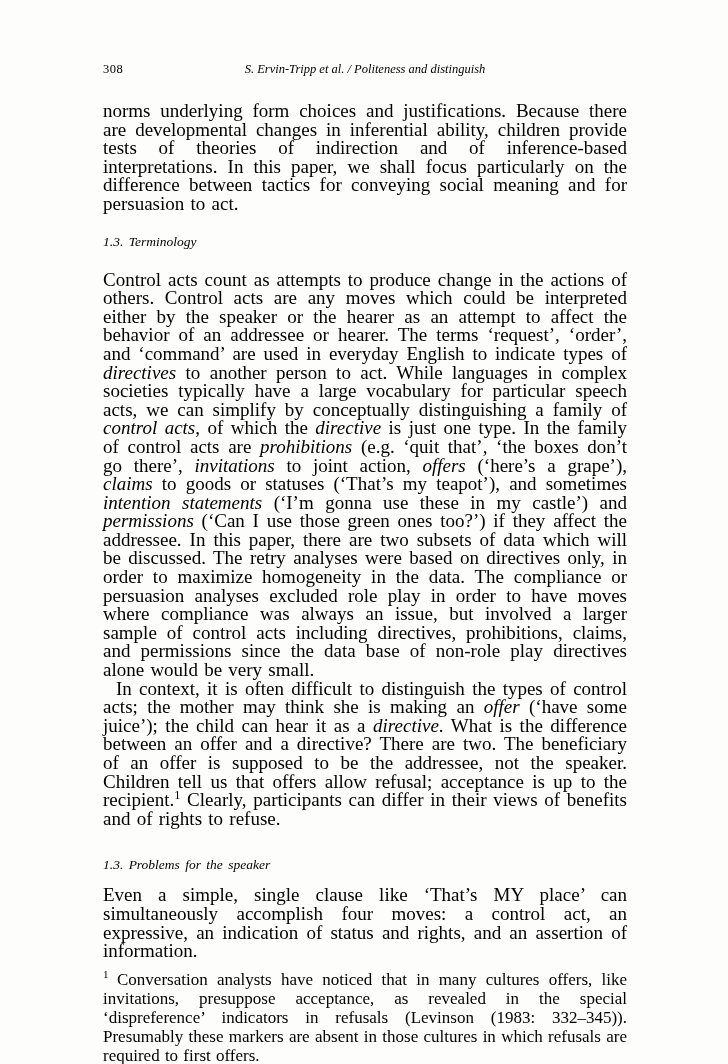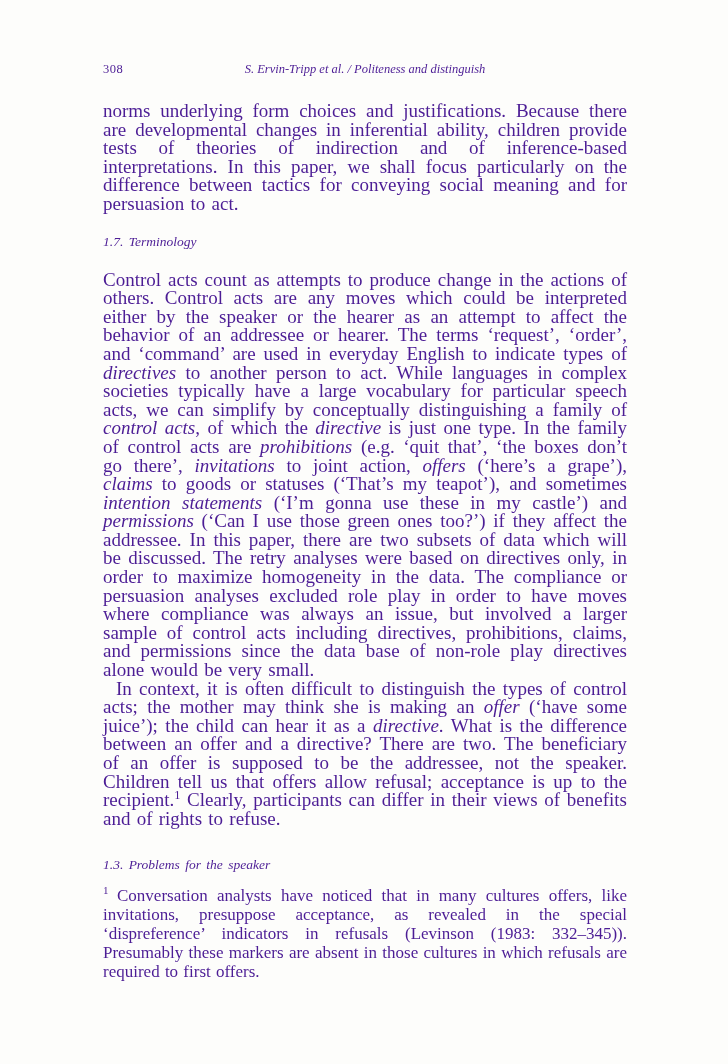--- a/index.html
+++ b/index.html
@@ -6,21 +6,21 @@
     margin: 0;
     padding: 0;
     background: #ffffff;
   }
   .page {
     position: relative;
     width: 728px;
     height: 1064px;
     background: #fdfdfb;
     font-family: "Liberation Serif", serif;
-    color: #4c1d95;
+    color: #000000;
     overflow: hidden;
   }
   .text-block {
     position: absolute;
     left: 103px;
     top: 60px;
     width: 524px;
   }
   .running-header {
     position: relative;
@@ -95,27 +95,28 @@
 <div class="page">
   <div class="text-block">
 
     <div class="running-header">
       <span class="page-number">308</span>
       <span class="running-head">S. Ervin-Tripp et al. / Politeness and distinguish</span>
     </div>
 
     <p class="intro"><span>norms underlying form choices and justifications. Because there are developmental changes in inferential ability, children provide tests of theories of indirection and of inference-based interpretations. In this paper, we shall focus particularly on the difference between tactics for conveying social meaning and for persuasion to act.</span></p>
 
-    <h2 class="heading-terminology">1.7. Terminology</h2>
+    <h2 class="heading-terminology">1.3. Terminology</h2>
 
     <p class="after-heading"><span>Control acts count as attempts to produce change in the actions of others. Control acts are any moves which could be interpreted either by the speaker or the hearer as an attempt to affect the behavior of an addressee or hearer. The terms ‘request’, ‘order’, and ‘command’ are used in everyday English to indicate types of </span><i>directives</i><span> to another person to act. While languages in complex societies typically have a large vocabulary for particular speech acts, we can simplify by conceptually distinguishing a family of </span><i>control acts</i><span>, of which the </span><i>directive</i><span> is just one type. In the family of control acts are </span><i>prohibitions</i><span> (e.g. ‘quit that’, ‘the boxes don’t go there’, </span><i>invitations</i><span> to joint action, </span><i>offers</i><span> (‘here’s a grape’), </span><i>claims</i><span> to goods or statuses (‘That’s my teapot’), and sometimes </span><i>intention statements</i><span> (‘I’m gonna use these in my castle’) and </span><i>permissions</i><span> (‘Can I use those green ones too?’) if they affect the addressee. In this paper, there are two subsets of data which will be discussed. The retry analyses were based on directives only, in order to maximize homogeneity in the data. The compliance or persuasion analyses excluded role play in order to have moves where compliance was always an issue, but involved a larger sample of control acts including directives, prohibitions, claims, and permissions since the data base of non-role play directives alone would be very small.</span></p>
 
     <p class="indent"><span>In context, it is often difficult to distinguish the types of control acts; the mother may think she is making an </span><i>offer</i><span> (‘have some juice’); the child can hear it as a </span><i>directive</i><span>. What is the difference between an offer and a directive? There are two. The beneficiary of an offer is supposed to be the addressee, not the speaker. Children tell us that offers allow refusal; acceptance is up to the recipient.</span><sup>1</sup><span> Clearly, participants can differ in their views of benefits and of rights to refuse.</span></p>
 
     <h2 class="heading-problems">1.3. Problems for the speaker</h2>
 
+    <p class="after-heading"><span>Even a simple, single clause like ‘That’s MY place’ can simultaneously accomplish four moves: a control act, an expressive, an indication of status and rights, and an assertion of information.</span></p>
 
     <div class="footnote">
       <p><sup>1</sup><span> Conversation analysts have noticed that in many cultures offers, like invitations, presuppose acceptance, as revealed in the special ‘dispreference’ indicators in refusals (Levinson (1983: 332–345)). Presumably these markers are absent in those cultures in which refusals are required to first offers.</span></p>
     </div>
 
   </div>
 </div>
 
 </body></html>

